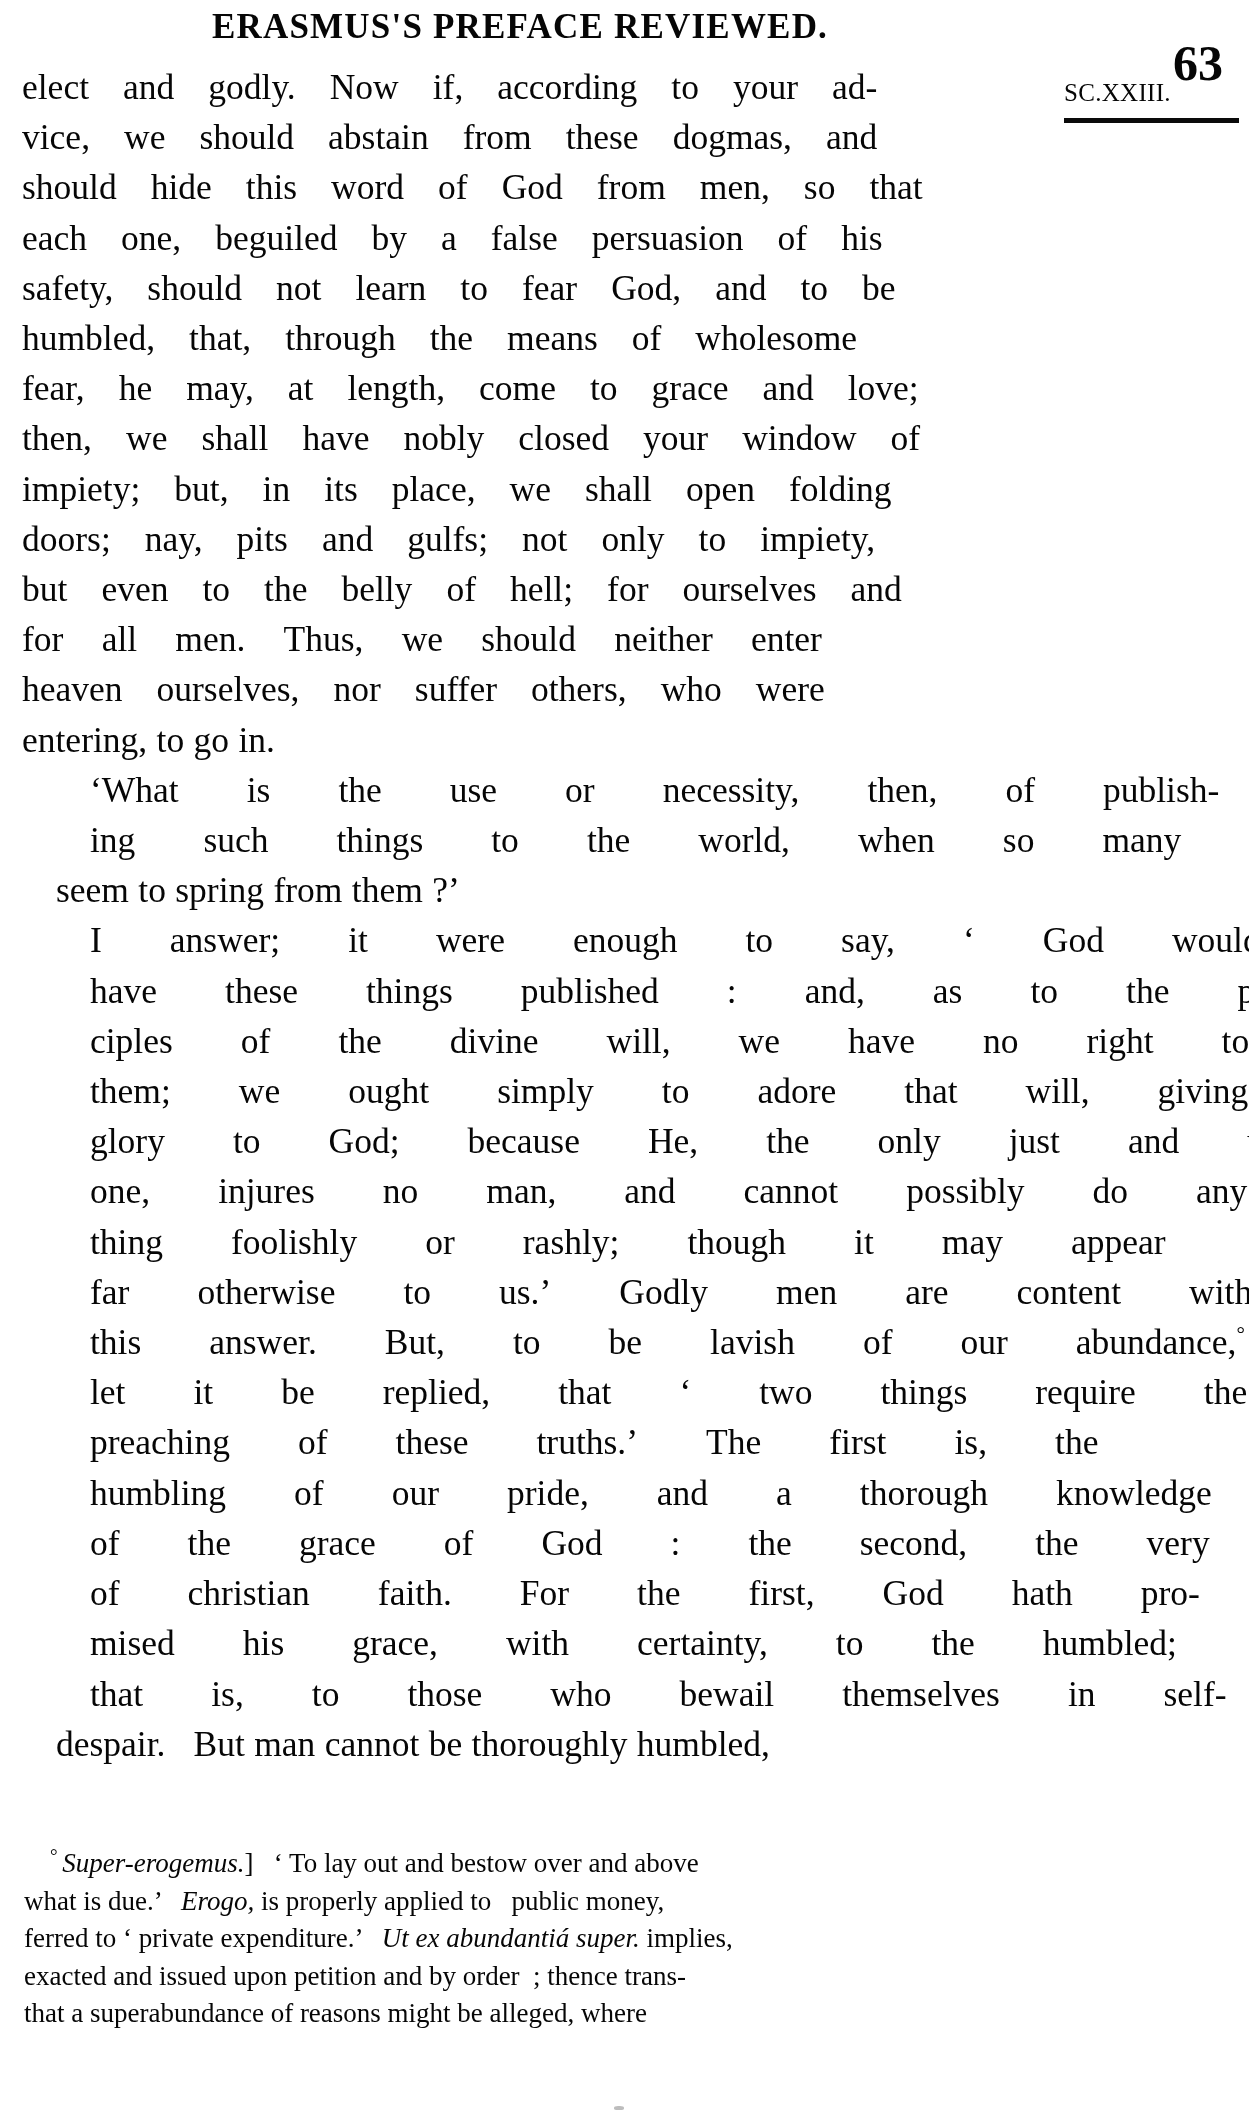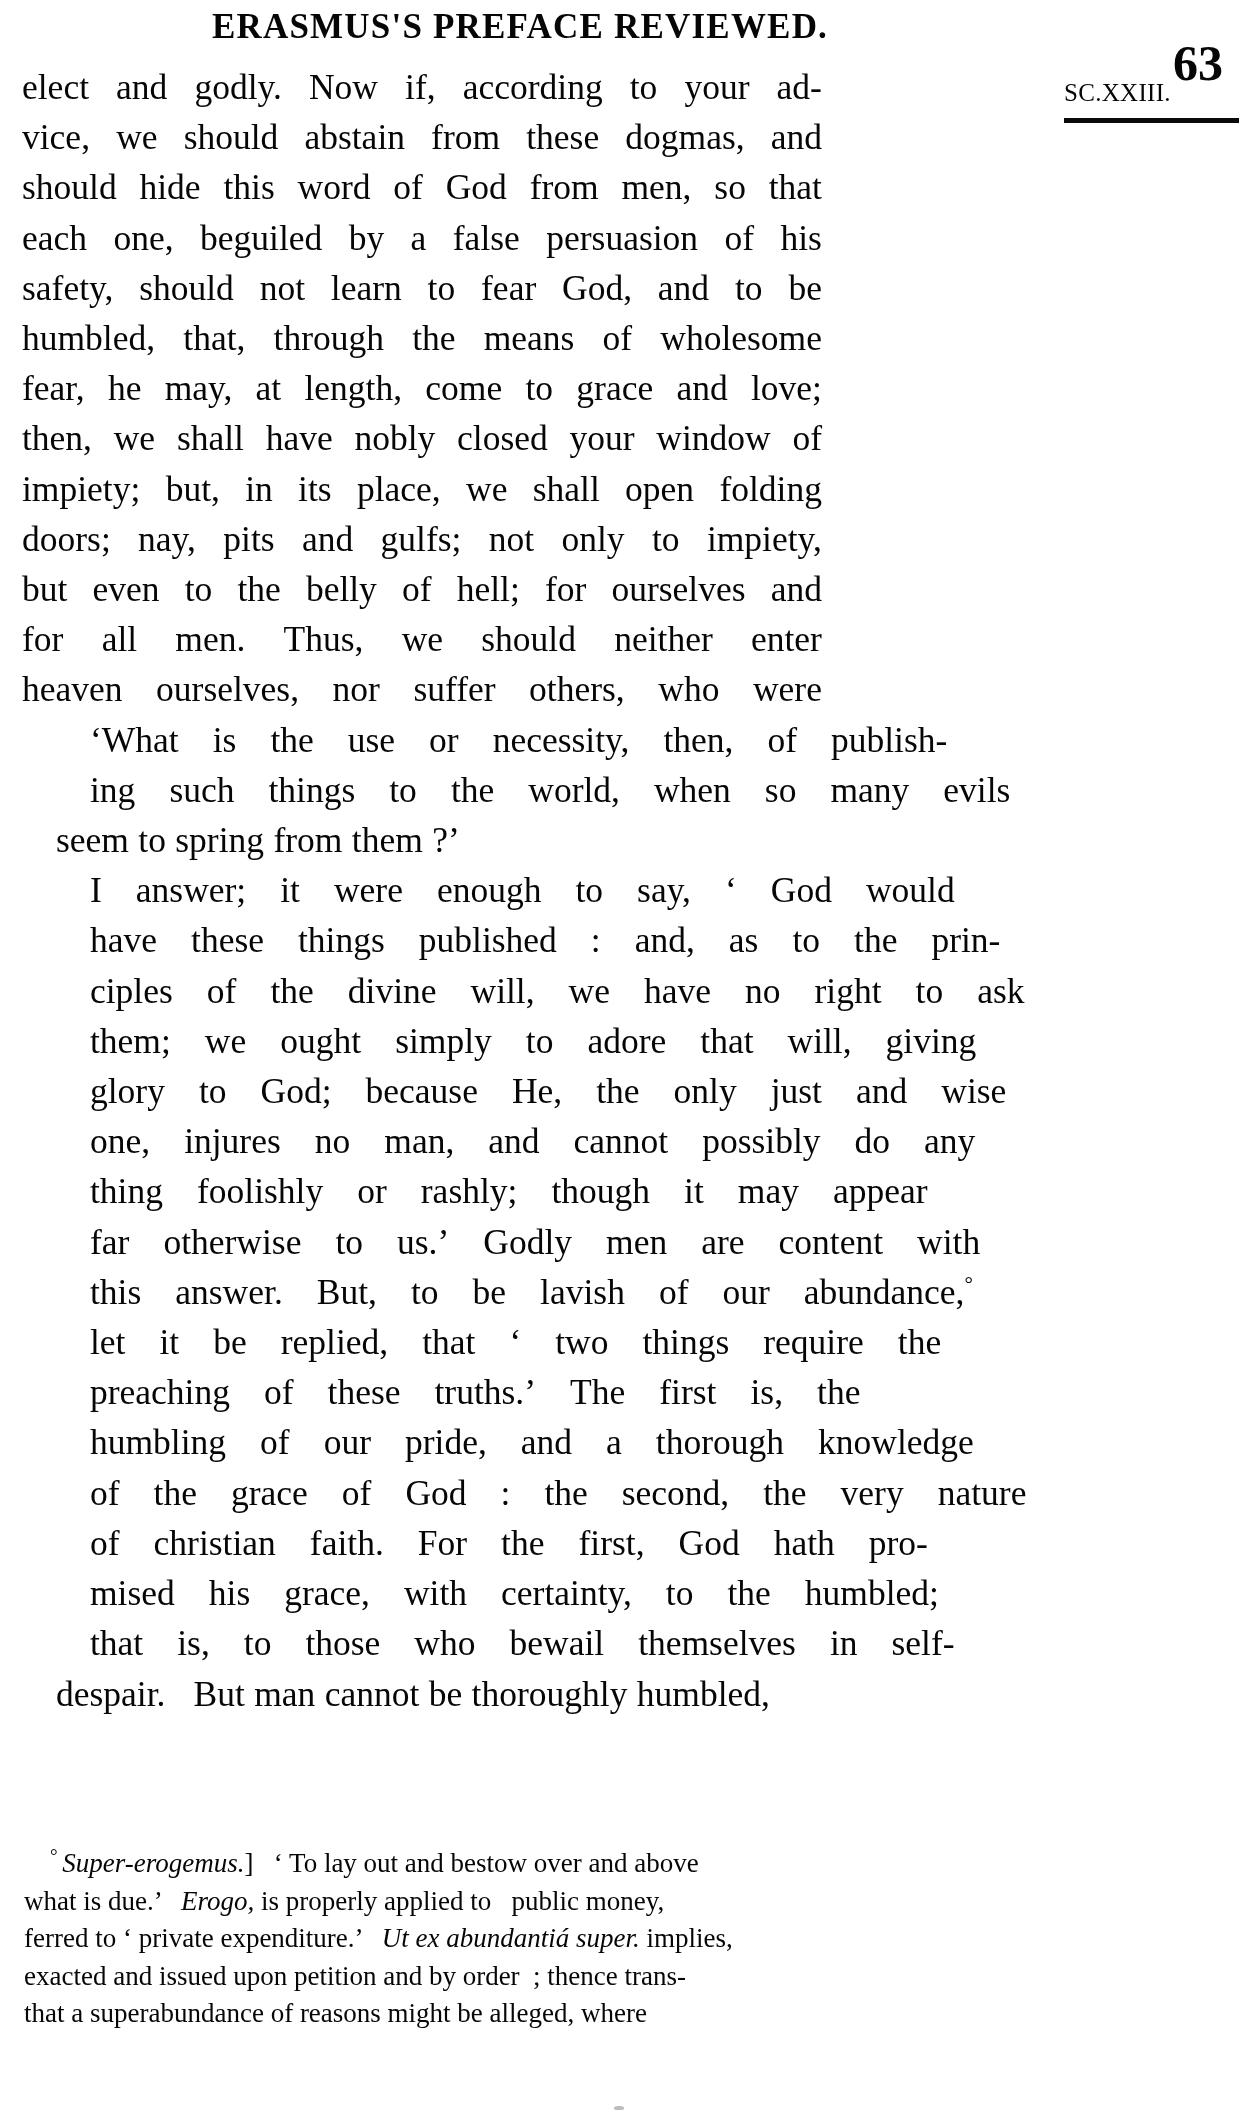--- a/index.html
+++ b/index.html
@@ -92,20 +92,21 @@
     -webkit-hyphens: none;
     hyphens: none;
     word-spacing: 0.5px;
   }
   .para.indent {
     text-indent: 34px;
   }
   .para .ln {
     display: block;
     white-space: pre;
+    gap: 34px;
   }
   
   .para .ln.j {
     display: flex;
     justify-content: space-between;
     white-space: normal;
   }
   .para .ln.j > span {
     white-space: pre;
   }
@@ -300,20 +301,21 @@
         </span>
         <span class="ln j">
           <span>heaven</span>
           <span>ourselves,</span>
           <span>nor</span>
           <span>suffer</span>
           <span>others,</span>
           <span>who</span>
           <span>were</span>
         </span>
+        <span class="ln">entering, to go in.</span>
       </p>
       <p class="para indent">
         <span class="ln j">
           <span style="margin-left: 34px;">‘What</span>
           <span>is</span>
           <span>the</span>
           <span>use</span>
           <span>or</span>
           <span>necessity,</span>
           <span>then,</span>

